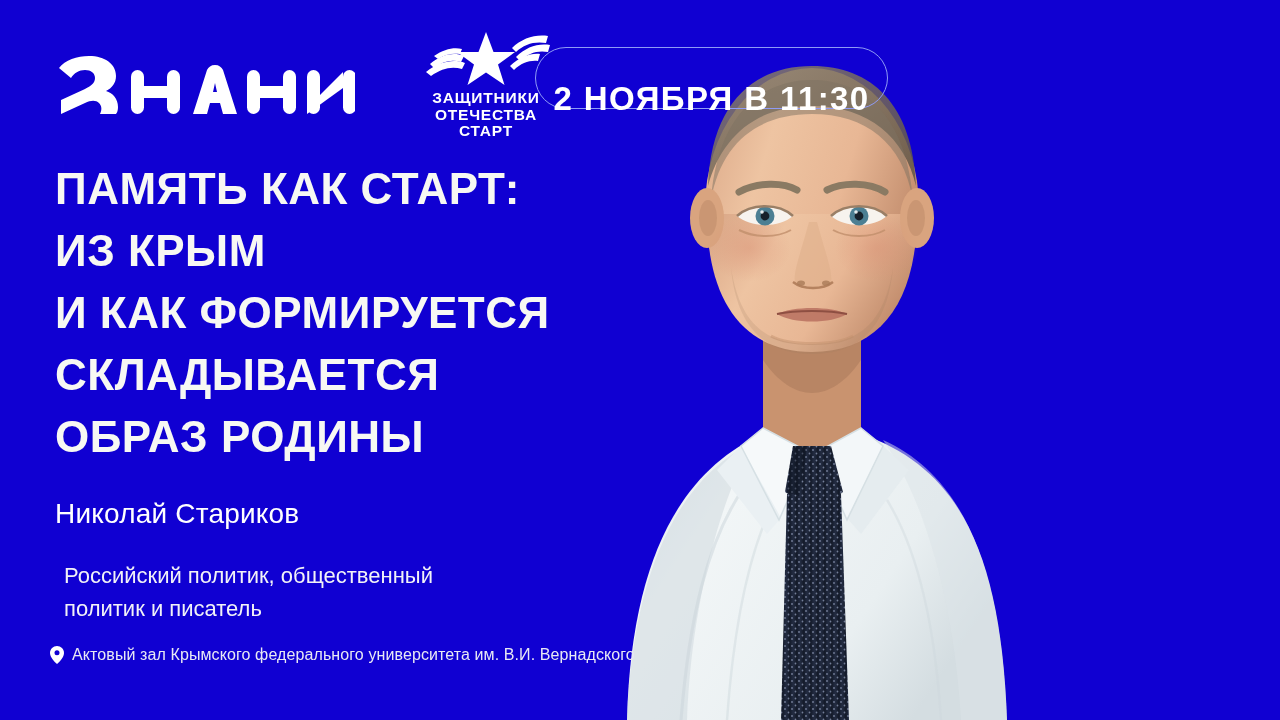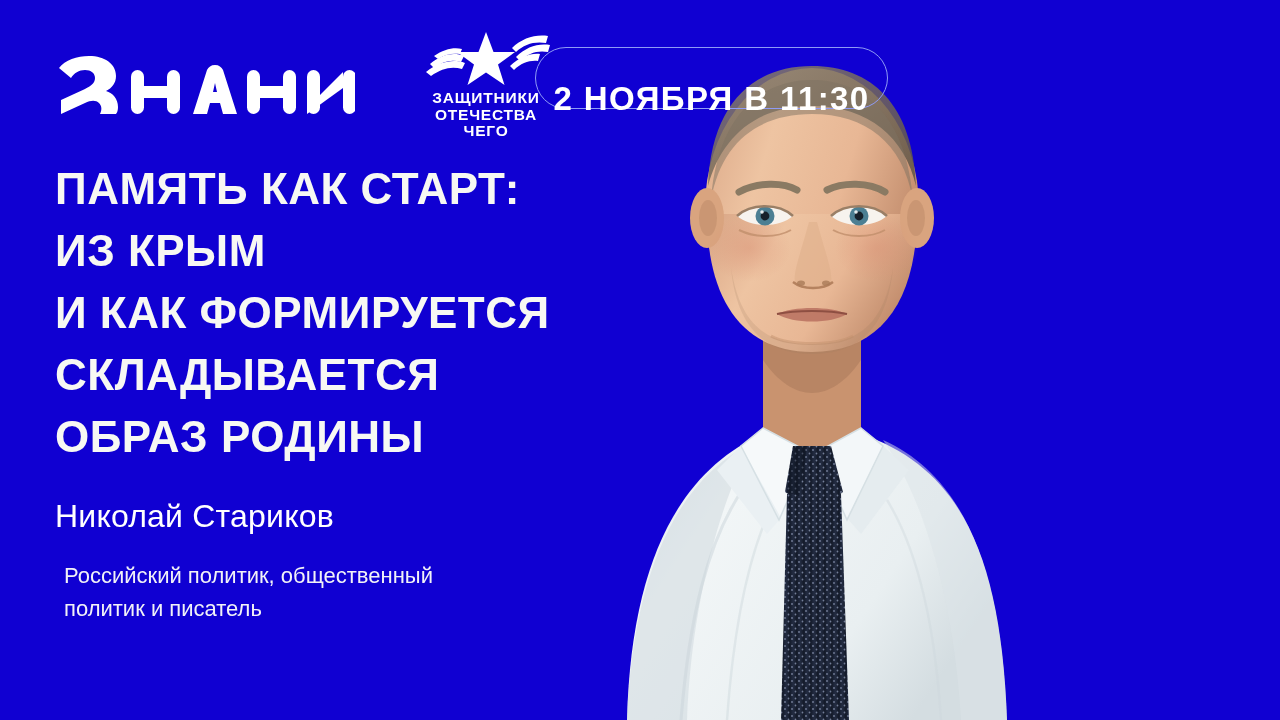--- a/index.html
+++ b/index.html
@@ -48,21 +48,21 @@
   .headline { position:absolute; left:55px; top:158px; width:800px; }
   .headline .hl {
     display:block; font-size:44px; font-weight:bold;
     line-height:62px; letter-spacing:0.5px;
     color:#f7f8f3; white-space:nowrap;
   }
 
   
   .speaker-name {
     position:absolute; left:55px; top:498px;
-    font-size:32px; font-weight:normal; letter-spacing:0.2px; color:#fff;
+    font-size:28px; font-weight:normal; letter-spacing:0.2px; color:#fff;
   }
   .speaker-role {
     position:absolute; left:64px; top:559px;
     font-size:22px; line-height:33px; font-weight:normal; color:#f2f2f7;
   }
   .speaker-role span { display:block; white-space:nowrap; }
 
   
   .venue {
     position:absolute; left:50px; top:646px;
@@ -226,21 +226,21 @@
 
             <path d="M92 18 C102 8 116 4 128 6 L126 13 C115 11 104 14 96 22 Z"></path>
             <path d="M96 27 C106 17 118 13 130 15 L128 22 C118 20 108 23 100 31 Z"></path>
             <path d="M90 36 C100 27 110 23 120 24 L118 31 C110 30 101 33 94 40 Z"></path>
           </g>
         </svg>
       </div>
       <div class="def-lines">
         <span>ЗАЩИТНИКИ</span>
         <span>ОТЕЧЕСТВА</span>
-        <span>ЧЕГО</span>
+        <span>СТАРТ</span>
       </div>
     </div>
   </div>
 
   <div class="date-pill">
     <span>2 НОЯБРЯ В 11:30</span>
   </div>
 
   <div class="headline">
     <span class="hl">ПАМЯТЬ КАК СТАРТ:</span>
@@ -249,14 +249,23 @@
     <span class="hl">СКЛАДЫВАЕТСЯ</span>
     <span class="hl">ОБРАЗ РОДИНЫ</span>
   </div>
 
   <div class="speaker-name">Николай Стариков</div>
   <div class="speaker-role">
     <span>Российский политик, общественный</span>
     <span>политик и писатель</span>
   </div>
 
+  <div class="venue">
+    <span class="pin">
+      <svg viewBox="0 0 14 18" aria-hidden="true">
+        <path d="M7 0 C3.2 0 0 3.1 0 6.9 C0 12 7 18 7 18 C7 18 14 12 14 6.9 C14 3.1 10.8 0 7 0 Z" fill="#ffffff"></path>
+        <circle cx="7" cy="6.7" r="2.5" fill="#1000d2"></circle>
+      </svg>
+    </span>
+    <span class="venue-text">Актовый зал Крымского федерального университета им. В.И. Вернадского</span>
+  </div>
 
 </div>
 
 </body></html>

